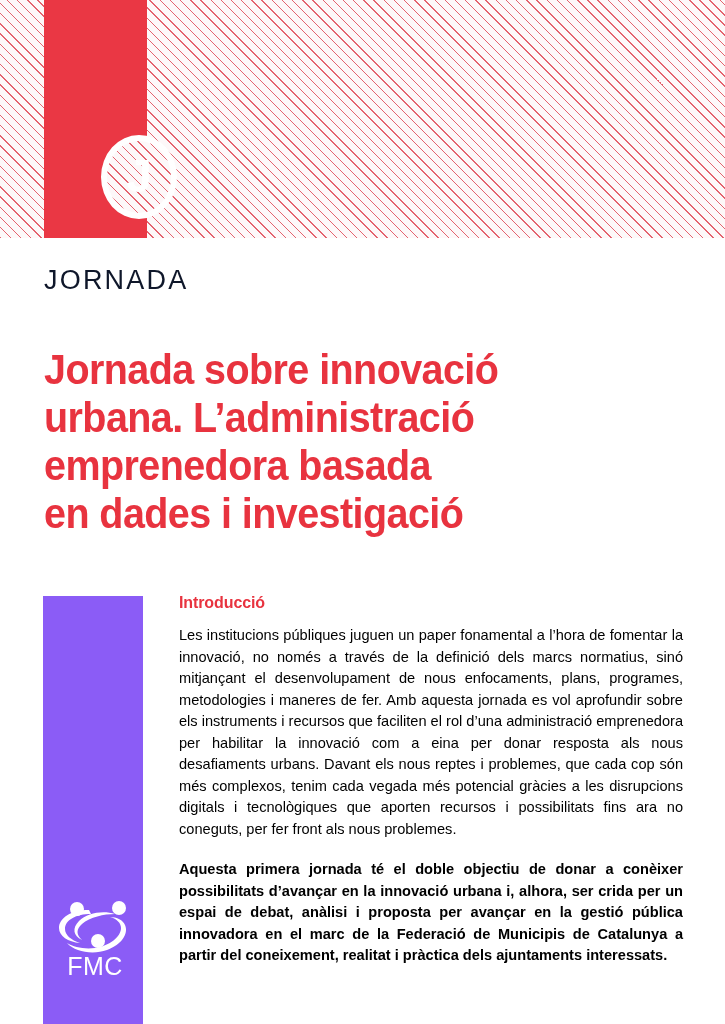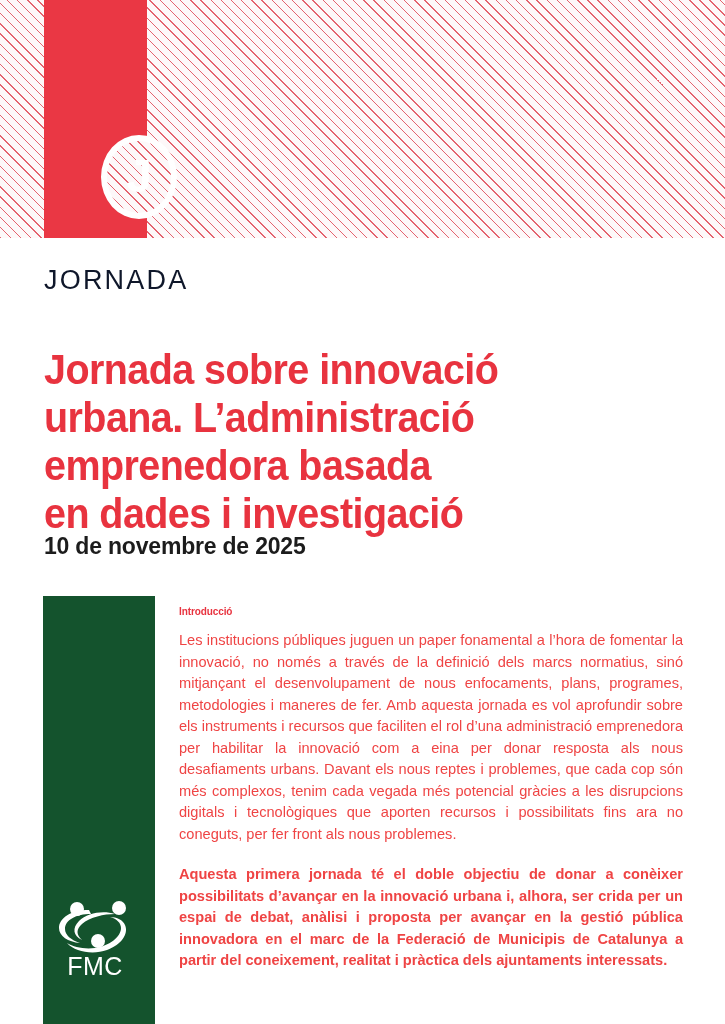--- a/index.html
+++ b/index.html
@@ -125,23 +125,23 @@
     letter-spacing: -0.2px;
     color: #1c1c1c;
     white-space: nowrap;
   }
 
   
   .side-column {
     position: absolute;
     left: 43px;
     top: 596px;
-    width: 112px;
+    width: 100px;
     height: 428px;
-    background: #14532d;
+    background: #8b5cf6;
   }
 
   
   .fmc-logo {
     position: absolute;
     left: 12px;
     top: 300px;
     width: 80px;
     height: 92px;
   }
@@ -169,30 +169,30 @@
   
   .content {
     position: absolute;
     left: 179px;
     top: 590px;
     width: 504px;
   }
   .section-heading {
     font-family: "Liberation Sans", sans-serif;
     font-weight: bold;
-    font-size: 10px;
+    font-size: 16px;
     color: #e8333f;
     letter-spacing: -0.1px;
-    margin: 16px 0 13px 0;
+    margin: 4px 0 13px 0;
   }
   .body-par {
     font-family: "Liberation Sans", sans-serif;
     font-size: 14.6px;
     line-height: 21.5px;
-    color: #ef4444;
+    color: #000000;
     text-align: justify;
     margin: 0 0 19px 0;
     hyphens: manual;
   }
   .body-par:last-child { margin-bottom: 0; font-weight: bold; }
 </style>
 </head>
 <body>
 
 <div class="page">
@@ -208,21 +208,20 @@
 
   <div class="kicker">JORNADA</div>
 
   <h1 class="title">
     <span class="tl">Jornada sobre innovació</span>
     <span class="tl">urbana. L’administració</span>
     <span class="tl">emprenedora basada</span>
     <span class="tl">en dades i investigació</span>
   </h1>
 
-  <div class="date">10 de novembre de 2025</div>
 
   <div class="side-column">
     <div class="fmc-logo">
       <svg class="fmc-mark" viewBox="0 0 80 60" aria-hidden="true">
         <g fill="#ffffff">
 
           <path d="M34 14 C16 14, 4 22, 4 32 C4 40, 13 46, 25 47 C16 44, 10 39, 10 33 C10 24, 21 18, 36 18 Z"></path>
 
           <path d="M12 47 C20 56, 38 59, 52 54 C66 49, 74 38, 70 29 C68 24, 62 21, 55 21 C62 23, 66 27, 66 32 C66 41, 54 50, 40 52 C29 53.5, 19 51, 12 47 Z"></path>
 

